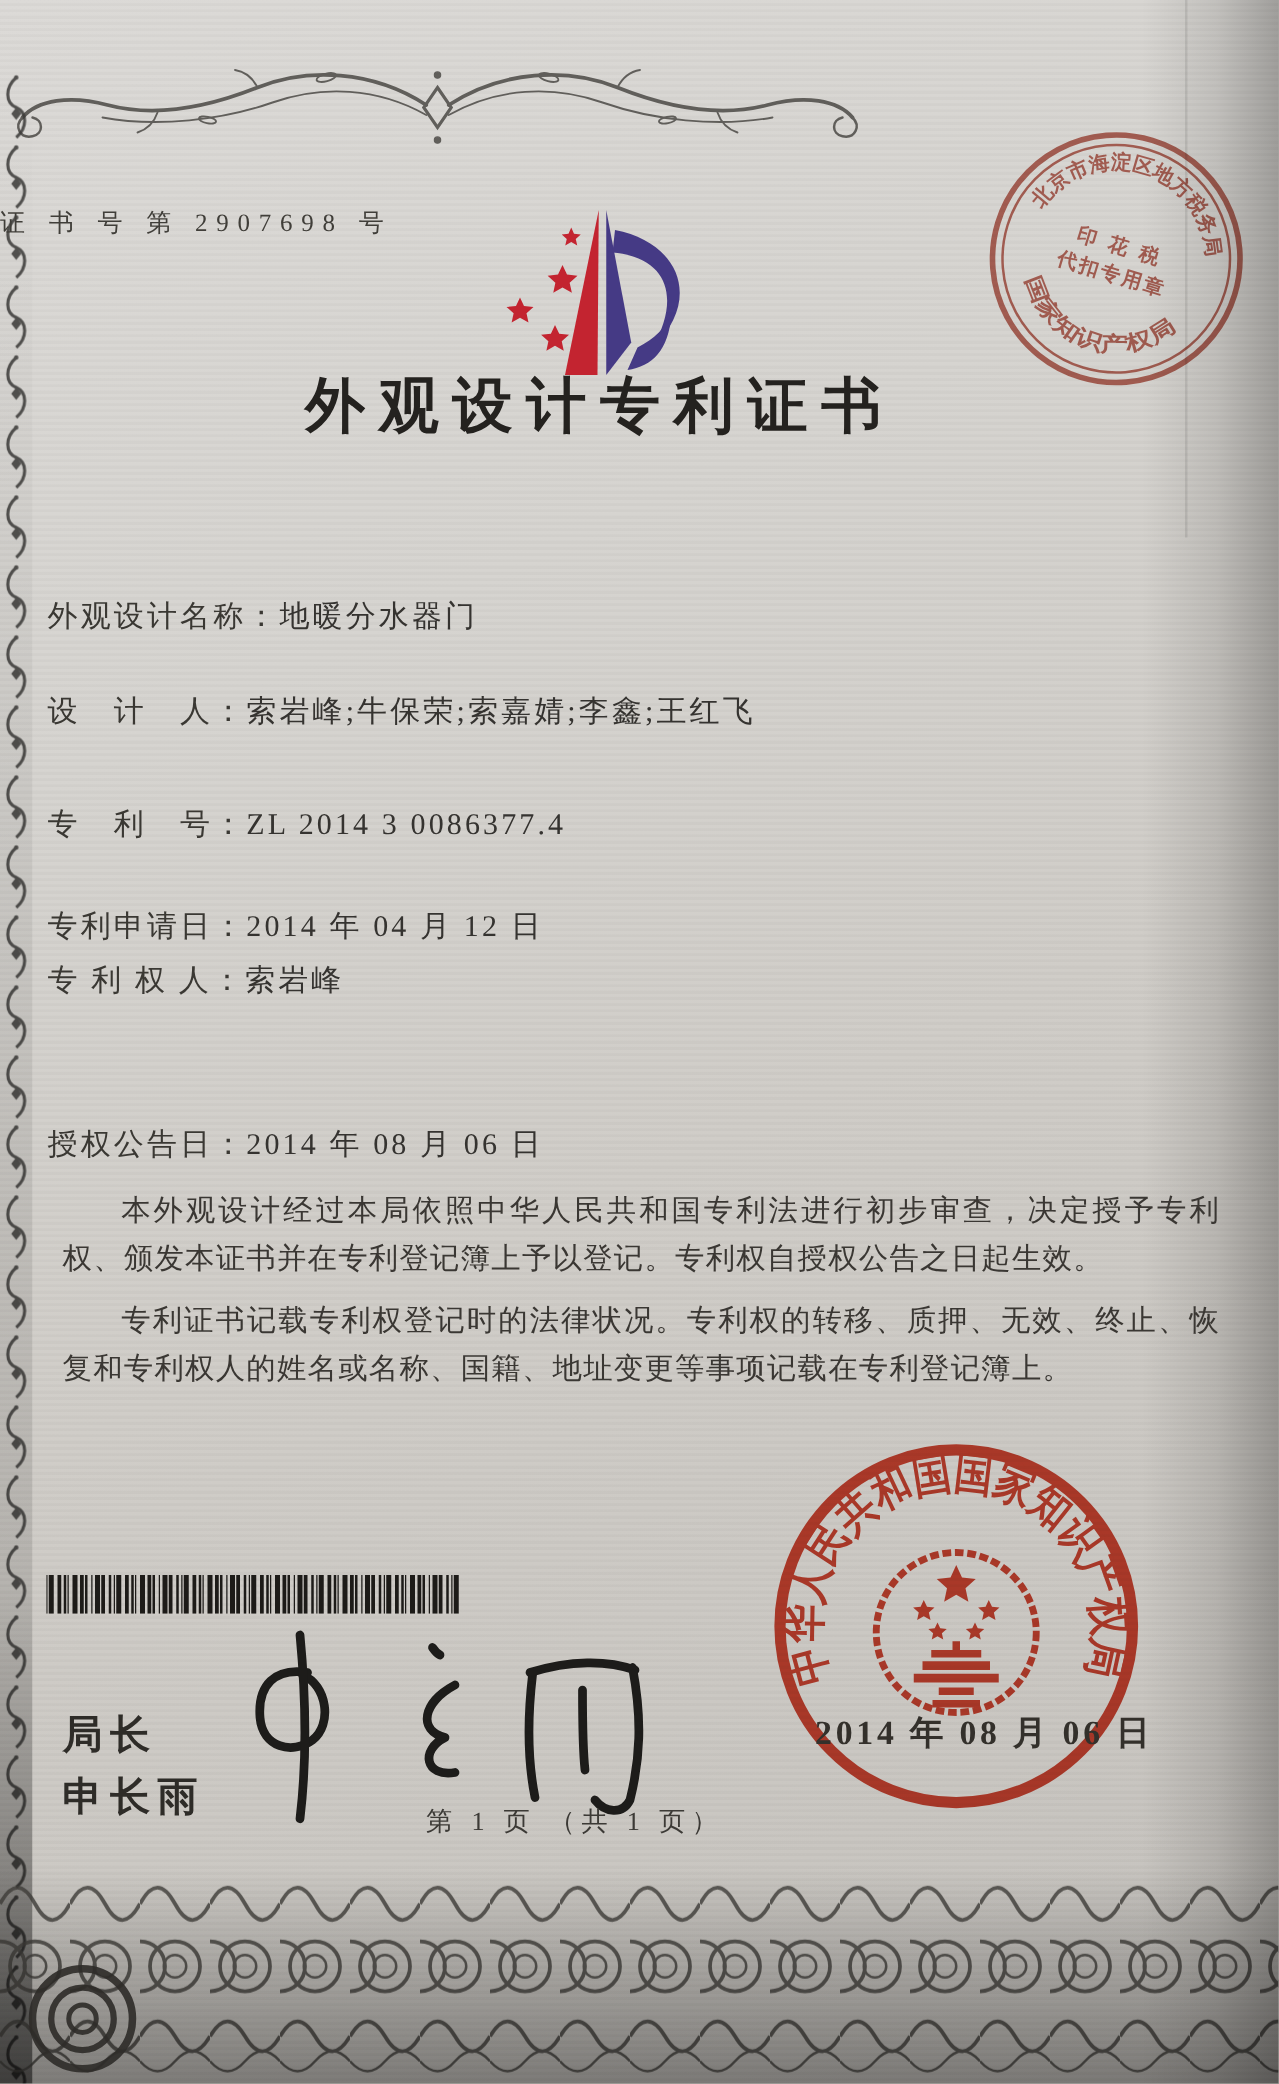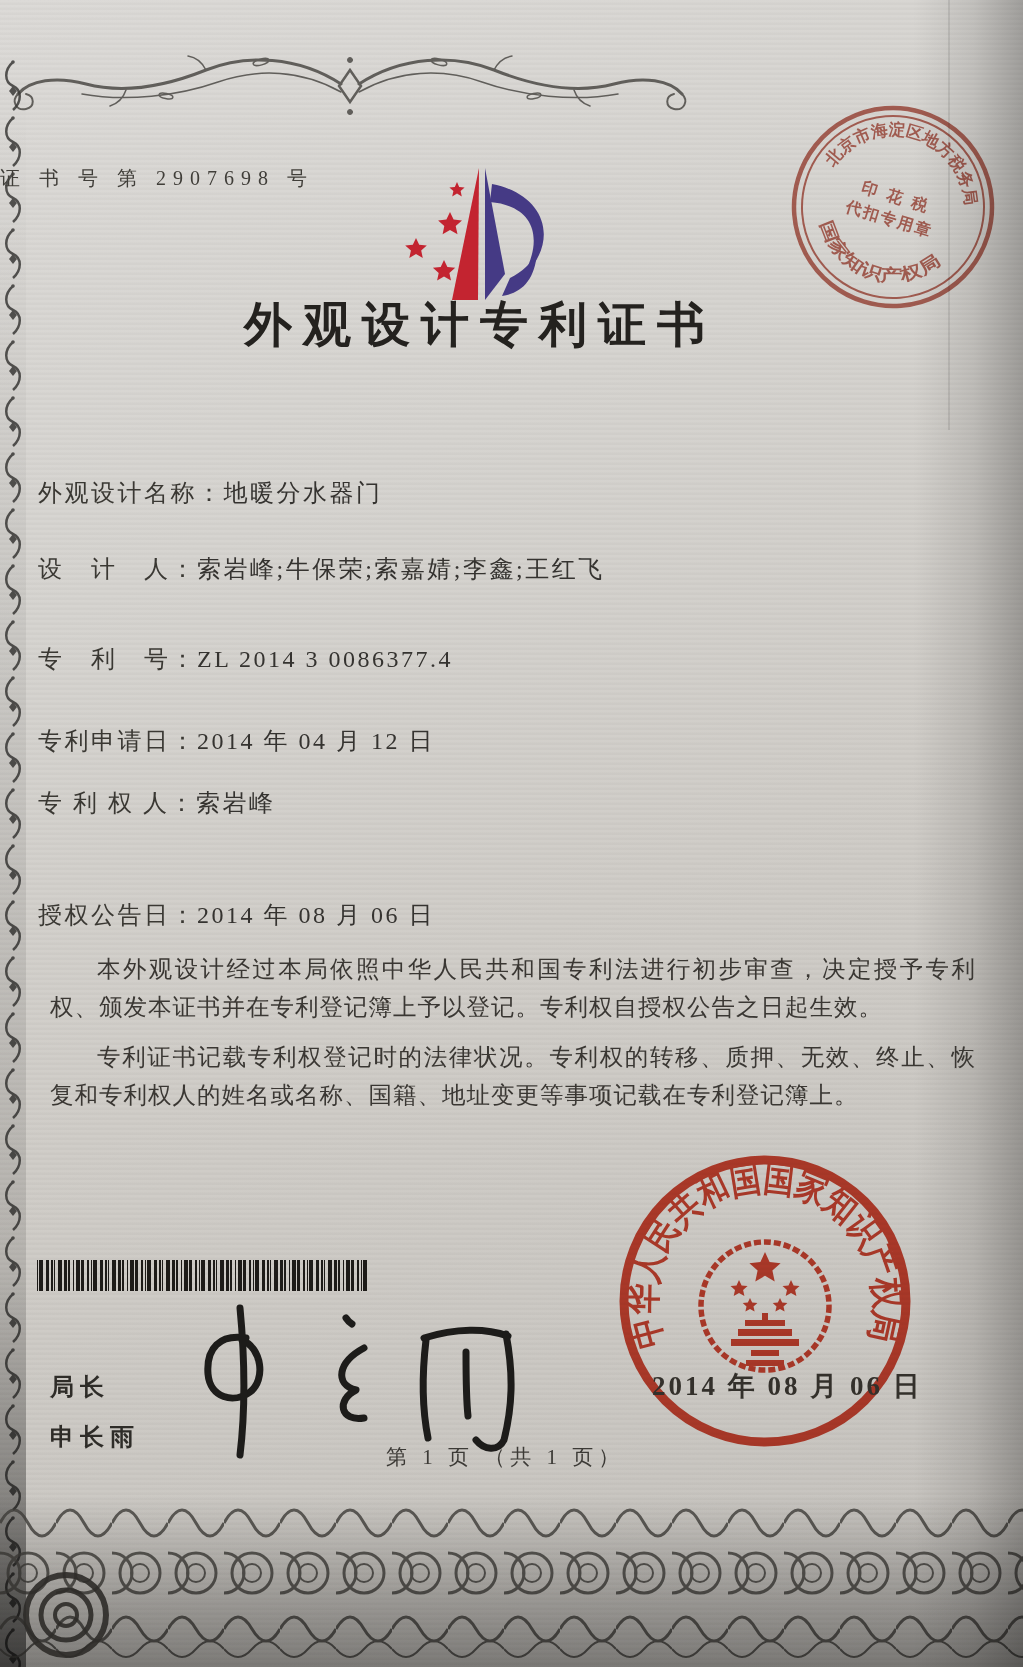--- a/index.html
+++ b/index.html
@@ -28,41 +28,41 @@
 
   #logo{position:absolute;left:372px;top:160px;z-index:3;}
 
   .title{position:absolute;left:0;top:293px;width:960px;text-align:center;z-index:3;
     font-size:48px;font-weight:700;letter-spacing:11px;color:#24221f;}
 
   .fields{position:absolute;left:38px;top:0;width:700px;z-index:3;}
   .field-row{position:absolute;left:0;white-space:nowrap;font-size:24px;letter-spacing:2.5px;color:#3a3833;margin-top:40px;}
   .field-row .flabel{color:#3a3833;}
   .field-row .fvalue{color:#353330;}
-  #f0{top:437px;} #f1{top:513px;} #f2{top:603px;} #f3{top:685px;} #f4{top:747px;} #f5{top:859px;}
+  #f0{top:437px;} #f1{top:513px;} #f2{top:603px;} #f3{top:685px;} #f4{top:728px;} #f5{top:859px;}
 
   .paras{position:absolute;left:38px;top:938px;width:950px;z-index:3;
     font-size:23.5px;line-height:38px;text-align:justify;color:#3a3733;}
   .paras p{margin:12px;text-indent:2em;letter-spacing:1px;}
 
   #barcode{position:absolute;left:37px;top:1260px;z-index:3;}
 
-  .signer{position:absolute;left:50px;top:1362px;z-index:4;font-size:24px;font-weight:700;
+  .signer{position:absolute;left:50px;top:1362px;z-index:4;font-size:32px;font-weight:700;
     color:#2e2c28;letter-spacing:6px;line-height:50px;}
   #signature{position:absolute;left:168px;top:1290px;z-index:4;}
 
   #big-seal{position:absolute;left:612px;top:1148px;z-index:3;mix-blend-mode:multiply;opacity:.94;}
   #tax-stamp{position:absolute;left:778px;top:92px;z-index:3;transform:rotate(17deg);
     mix-blend-mode:multiply;opacity:.88;}
 
   .seal-date{position:absolute;left:652px;top:1368px;z-index:5;font-size:27px;font-weight:700;
     letter-spacing:3px;color:#33302b;}
 
   .footer{position:absolute;left:0;top:1443px;width:920px;text-align:center;z-index:4;
-    font-size:21px;letter-spacing:5px;color:#3c3a36;padding-left:45px;}
+    font-size:21px;letter-spacing:5px;color:#3c3a36;}
 
   svg text{font-family:"Liberation Serif","DejaVu Serif",serif;}
 </style>
 </head>
 <body>
 
 <div id="paper">
 
   <svg id="top-flourish" class="deco" width="688" height="80" viewBox="0 0 688 80">
     <g stroke="#4c4a46" fill="none" stroke-linecap="round" opacity="0.85">

